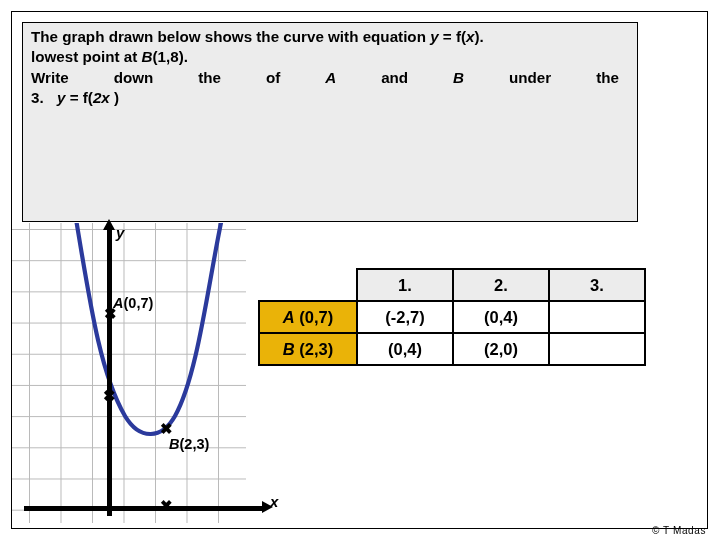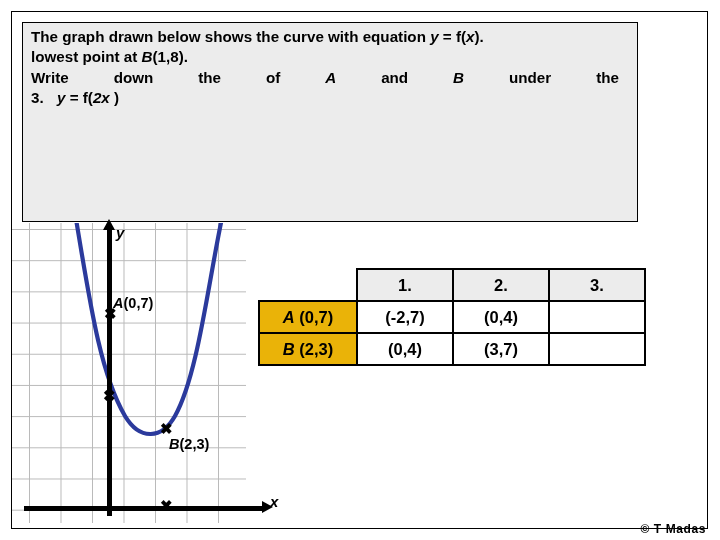--- a/index.html
+++ b/index.html
@@ -119,21 +119,21 @@
     padding:0 2px;
   }
   #answer-table td.rowhead{width:92px;background:#eab308;}
   #answer-table td.colhead{width:90px;background:#ececec;}
   #answer-table td.cell{width:90px;background:#ffffff;border-radius:16px;}
   #answer-table td.corner{border:none;background:transparent;}
 
   
   #copyright{
     position:absolute;right:14px;bottom:4px;
-    font-size:12px;font-weight:bold;color:#000;
+    font-size:10px;font-weight:normal;color:#000;
     letter-spacing:0.6px;
     white-space:nowrap;
   }
 </style>
 </head>
 <body>
 
 <div id="slide">
 
   <div id="slide-border"></div>
@@ -208,21 +208,21 @@
         </tr>
         <tr>
           <td class="rowhead"><span class="it">A</span><span> (0,7)</span></td>
           <td class="cell">(-2,7)</td>
           <td class="cell">(0,4)</td>
           <td class="cell"></td>
         </tr>
         <tr>
           <td class="rowhead"><span class="it">B</span><span> (2,3)</span></td>
           <td class="cell">(0,4)</td>
-          <td class="cell">(3,7)</td>
+          <td class="cell">(2,0)</td>
           <td class="cell"></td>
         </tr>
       </tbody>
   </table>
 
   <div id="copyright">© T Madas</div>
 
 </div>
 
 </body></html>

